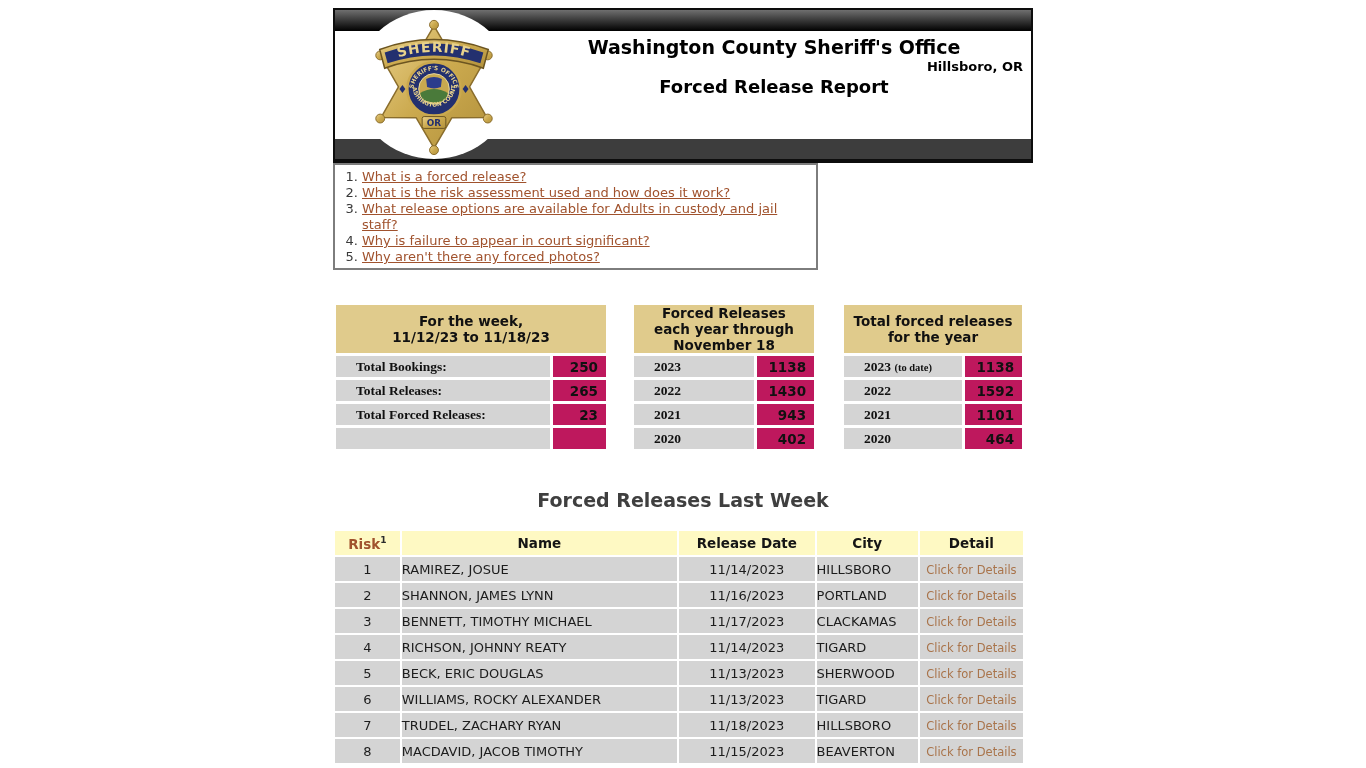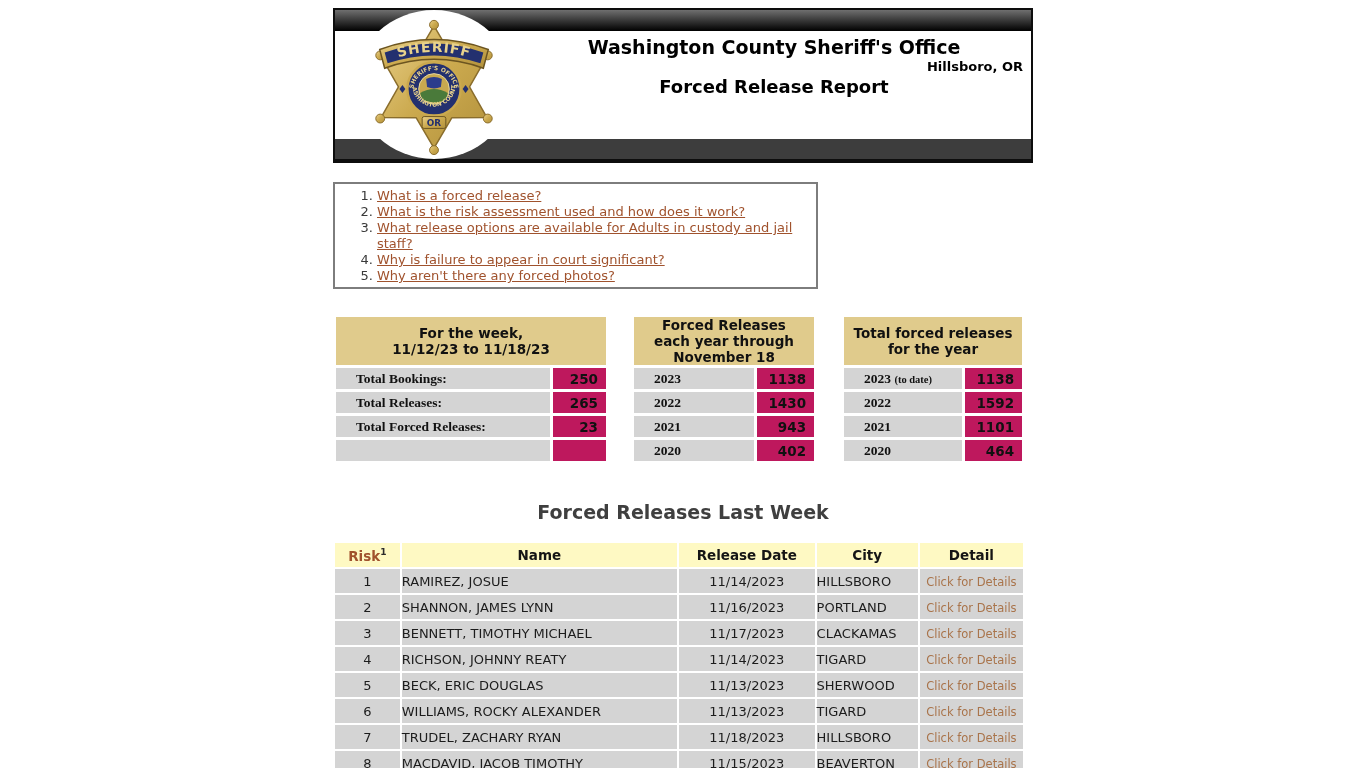--- a/index.html
+++ b/index.html
@@ -28,31 +28,30 @@
   .titles {
     position: absolute; left: 190px; right: 8px; top: 26px;
     text-align: center; color: #000; z-index: 1;
   }
   .title-org    { font-size: 19px; font-weight: bold; line-height: 22px; }
   .title-loc    { font-size: 13px; font-weight: bold; line-height: 17px; text-align: right; }
   .title-report { font-size: 18px; font-weight: bold; line-height: 24px; }
 
   
   .faq-box {
-    margin-top: 19px;
     width: 485px;
     border: 2px solid #7d7d7d;
-    padding: 4px 8px 3px 18px;
+    padding: 4px 8px 3px 3px;
   }
   .faq-box ol { margin: 0; padding: 0 0 0 24px; }
   .faq-box li { font-size: 13px; line-height: 16px; color: #3a3a3a; }
   .faq-box a { color: #A0522D; text-decoration: underline; cursor: pointer; }
 
   
-  .stats-row { margin-top: 25px; display: flex; align-items: center; }
+  .stats-row { margin-top: 32px; display: flex; align-items: center; }
   table.stat { border-collapse: separate; border-spacing: 3px; table-layout: fixed; }
   table.stat th {
     background: #E0CB8C; font-size: 13.5px; font-weight: bold; color: #111;
     text-align: center; height: 48px; line-height: 16px; padding: 0 4px; vertical-align: middle;
   }
   table.stat td { height: 21px; font-size: 13.5px; font-weight: bold; color: #111; }
   table.stat td.lbl { background: #D4D4D4; text-align: left; padding-left: 20px; font-family: Liberation Serif, serif; }
   table.stat td.val { background: #be185d; text-align: right; padding-right: 8px; }
   .stat-week   { width: 276px; }
   .stat-ytd    { width: 186px; margin-left: 22px; }

